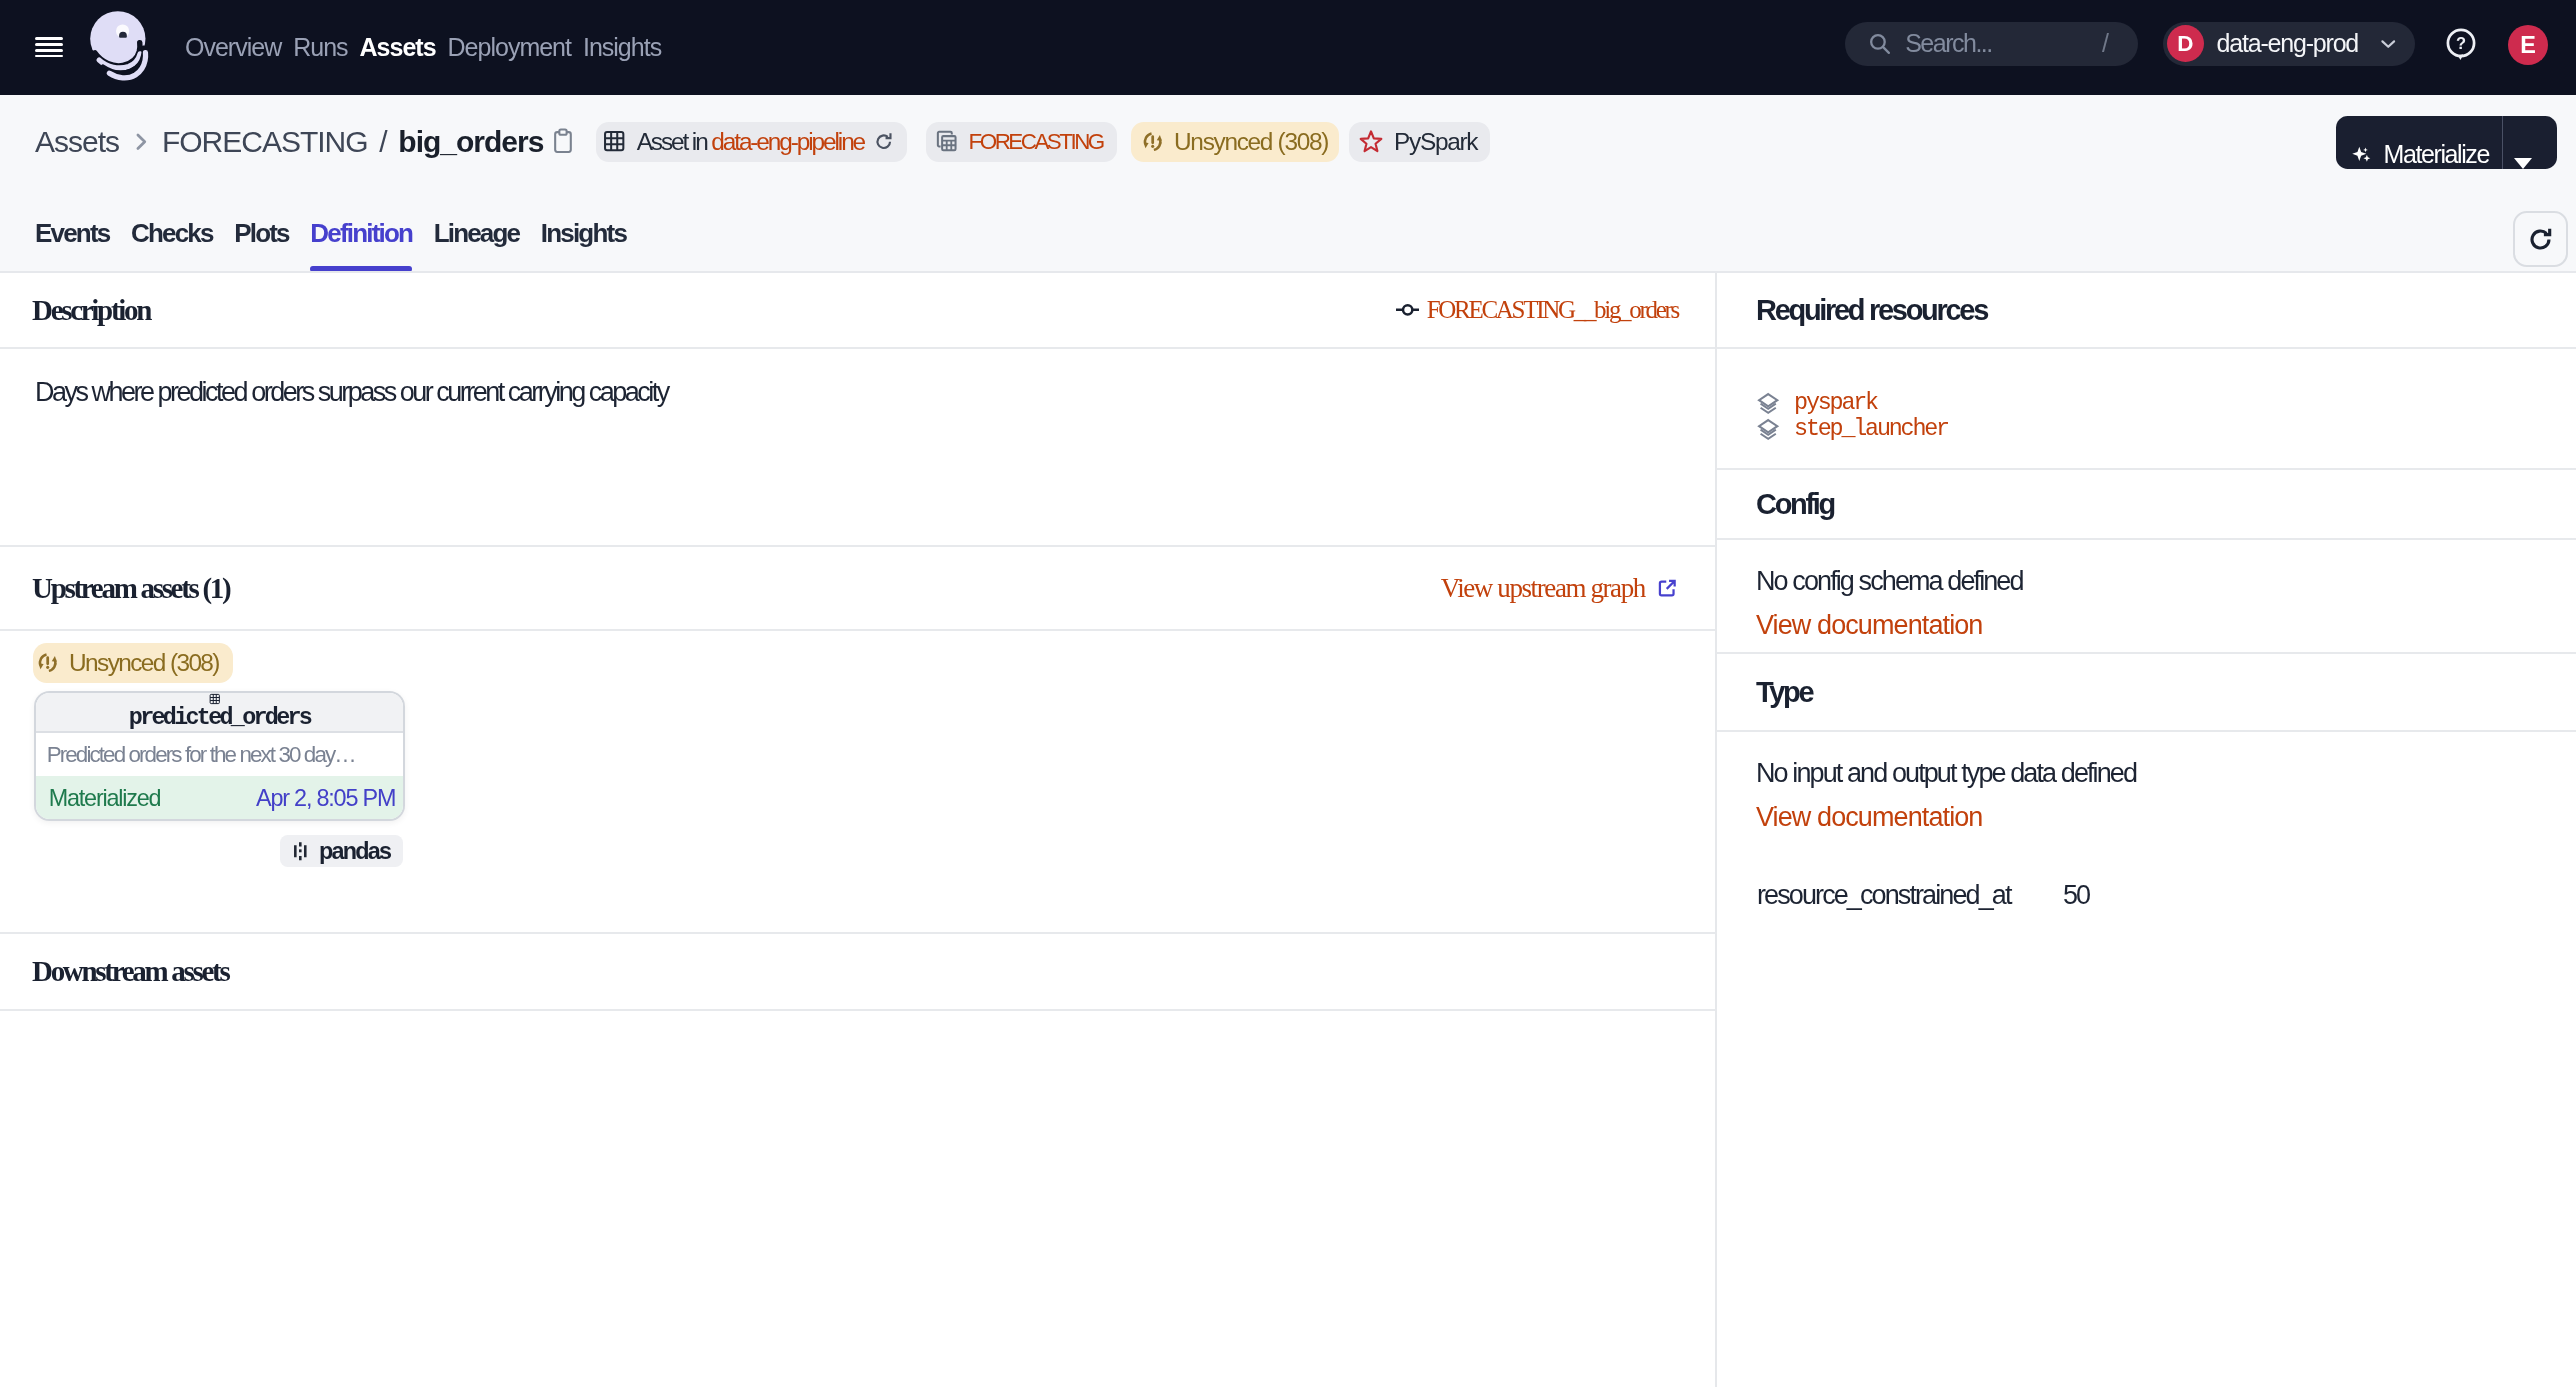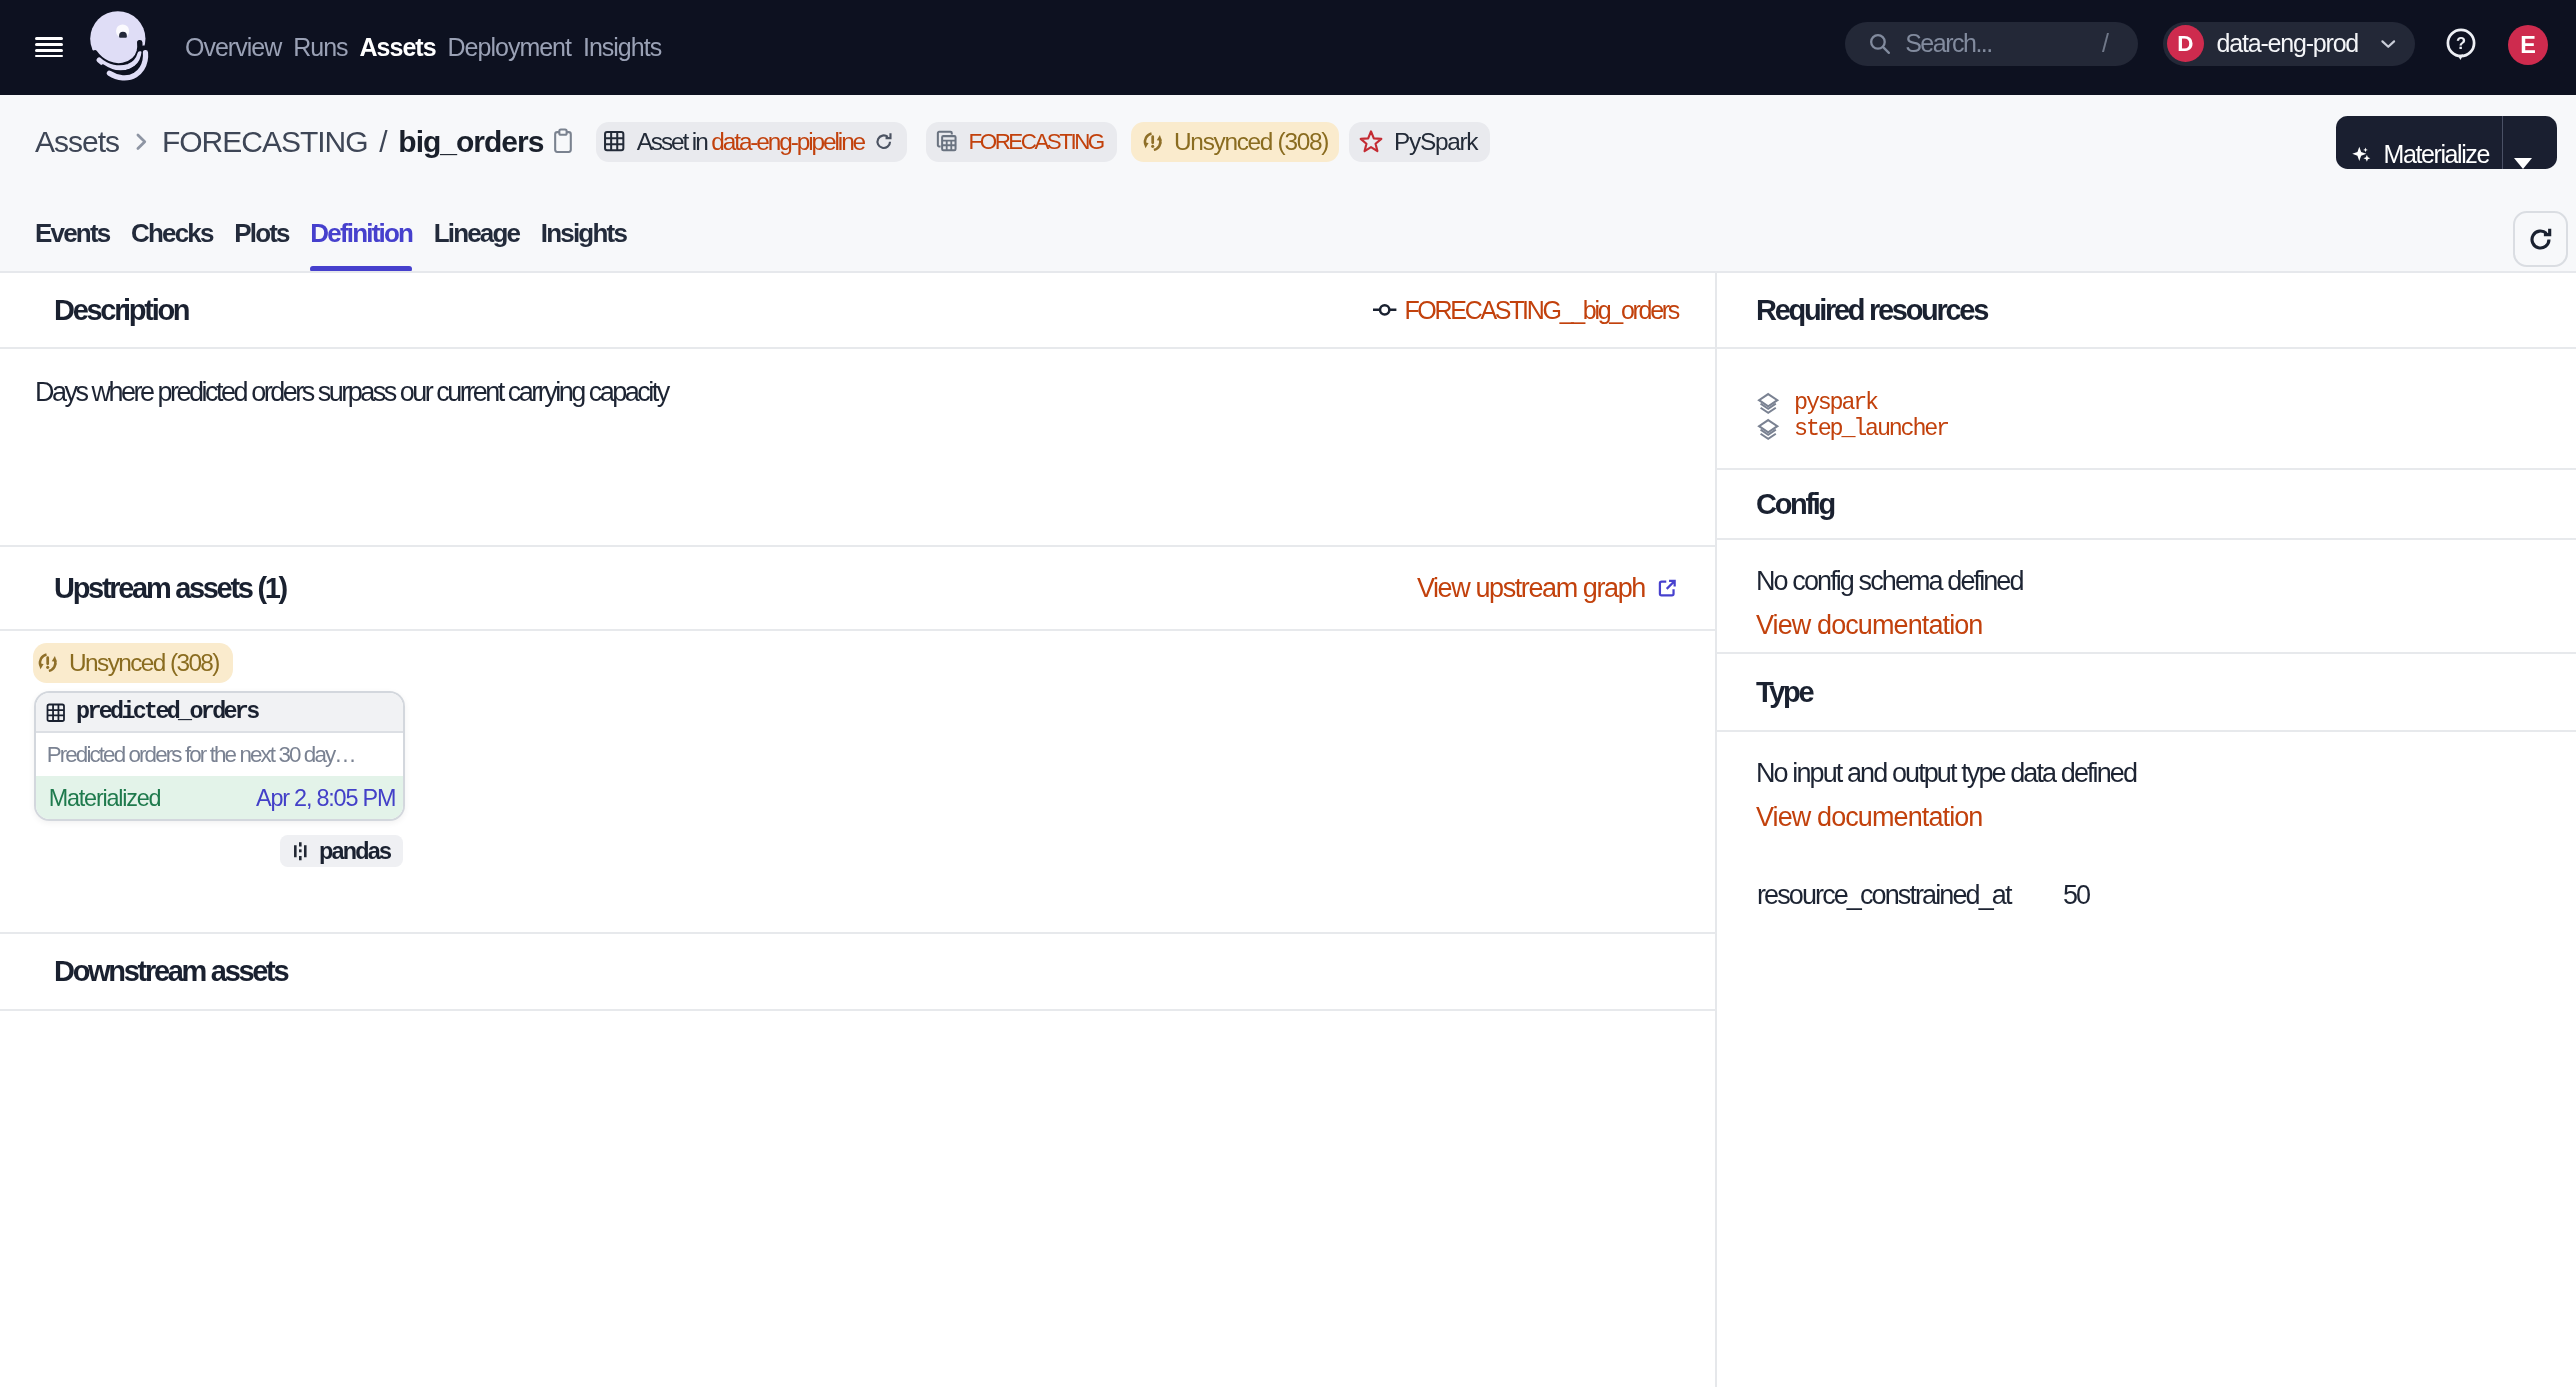--- a/index.html
+++ b/index.html
@@ -38,26 +38,26 @@
   .tab.on { color:#4640CD; }
   .tab.on:after { content:""; position:absolute; left:0; right:0; bottom:0; height:5.9px; background:#4640CD; border-radius:2.9px; }
   .tabline { position:absolute; left:0; right:0; bottom:0; height:2px; background:#E6E8EC; }
   .refbtn { position:absolute; left:2513px; top:211px; width:55px; height:56px; border:2px solid #DADDE2; border-radius:13.7px; background:#F7F8FA; display:flex; align-items:center; justify-content:center; }
   
   .main { display:flex; height:1115px; }
   .colL { width:1717px; border-right:2px solid #E6E8EB; }
   .colR { flex:1; }
   .sechead { display:flex; align-items:center; border-bottom:2px solid #E7E9EC; }
   .sechead h2 { font-size:29px; font-weight:700; letter-spacing:-2.3px; color:#1A2130; }
-  .colL .sechead { height:76px; padding:0 37px 0 54px; }
+  .colL .sechead { height:76px; padding:0 37px 0 32px;font-family:Liberation Serif, serif; }
   .colR .sechead { padding-left:39px; }
   .body28 { font-size:27px; letter-spacing:-1.9px; color:#1D2433; }
   .mono { font-family:"Liberation Mono", monospace; }
   .card { margin-top:8.8px; width:371px; height:130px; border:2px solid #D3D7DD; border-radius:15.6px; background:#fff; box-shadow:0 2px 5.9px rgba(0,0,0,0.06); overflow:hidden; margin-left:1px; }
-  .chead { height:40px; background:#F1F2F4; border-bottom:2px solid #DCDFE4; display:flex; align-items:center; padding:0 8.8px; }
+  .chead { height:40px; background:#F1F2F4; border-bottom:2px solid #DCDFE4; display:flex; align-items:center; padding:0 8.8px;flex-direction:column; }
   .cmid { height:43px; display:flex; align-items:center; padding:0 10.7px; color:#7A8292; font-size:22.4px; letter-spacing:-1.9px; white-space:nowrap; }
   .cfoot { height:45px; background:#E3F3E9; display:flex; align-items:center; padding:0 7.8px 0 12.7px; font-size:23.4px; letter-spacing:-1.2px; }
   .pandas { margin-top:13.7px; margin-left:247px; width:123px; height:32px; border-radius:7.8px; background:#EFF0F3; display:flex; align-items:center; justify-content:center; }
   .resrow { display:flex; align-items:center; gap:13.7px; margin-bottom:0; line-height:26px; }
   .rpad { padding:26px 0 0 39px; height:112px; }
 </style></head>
 <body>
 
 <div class="nav">
   <div class="burger">

